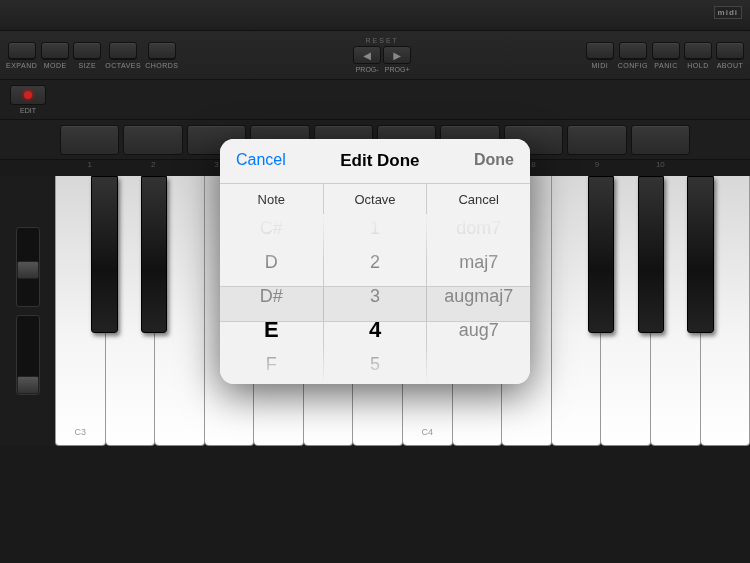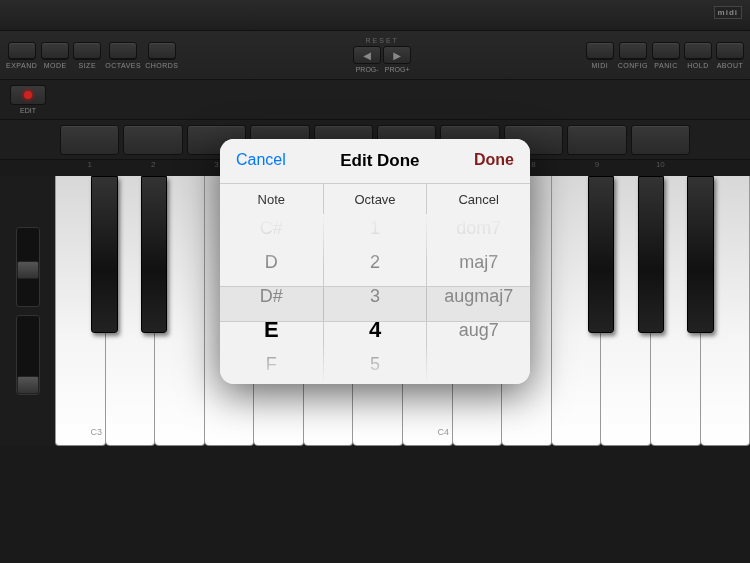--- a/index.html
+++ b/index.html
@@ -279,21 +279,20 @@
 
     .white-key:first-child { border-left: 1px solid #999; }
 
     .key-label {
       position: absolute;
       bottom: 8px;
       width: 100%;
       text-align: center;
       font-size: 9px;
       color: #999;
-      margin-left: 16px;
     }
 
     .black-keys {
       position: absolute;
       top: 0;
       left: 0;
       right: 0;
       height: 58%;
       pointer-events: none;
     }
@@ -342,21 +341,21 @@
       cursor: pointer;
     }
 
     .dialog-title {
       font-size: 17px;
       font-weight: 600;
       color: #000;
     }
 
     .dialog-done {
-      color: #7f1d1d;
+      color: #737373;
       font-size: 16px;
       font-weight: 600;
       cursor: pointer;
     }
 
     .dialog-content {
       display: flex;
       height: 200px;
       overflow: hidden;
       position: relative;

